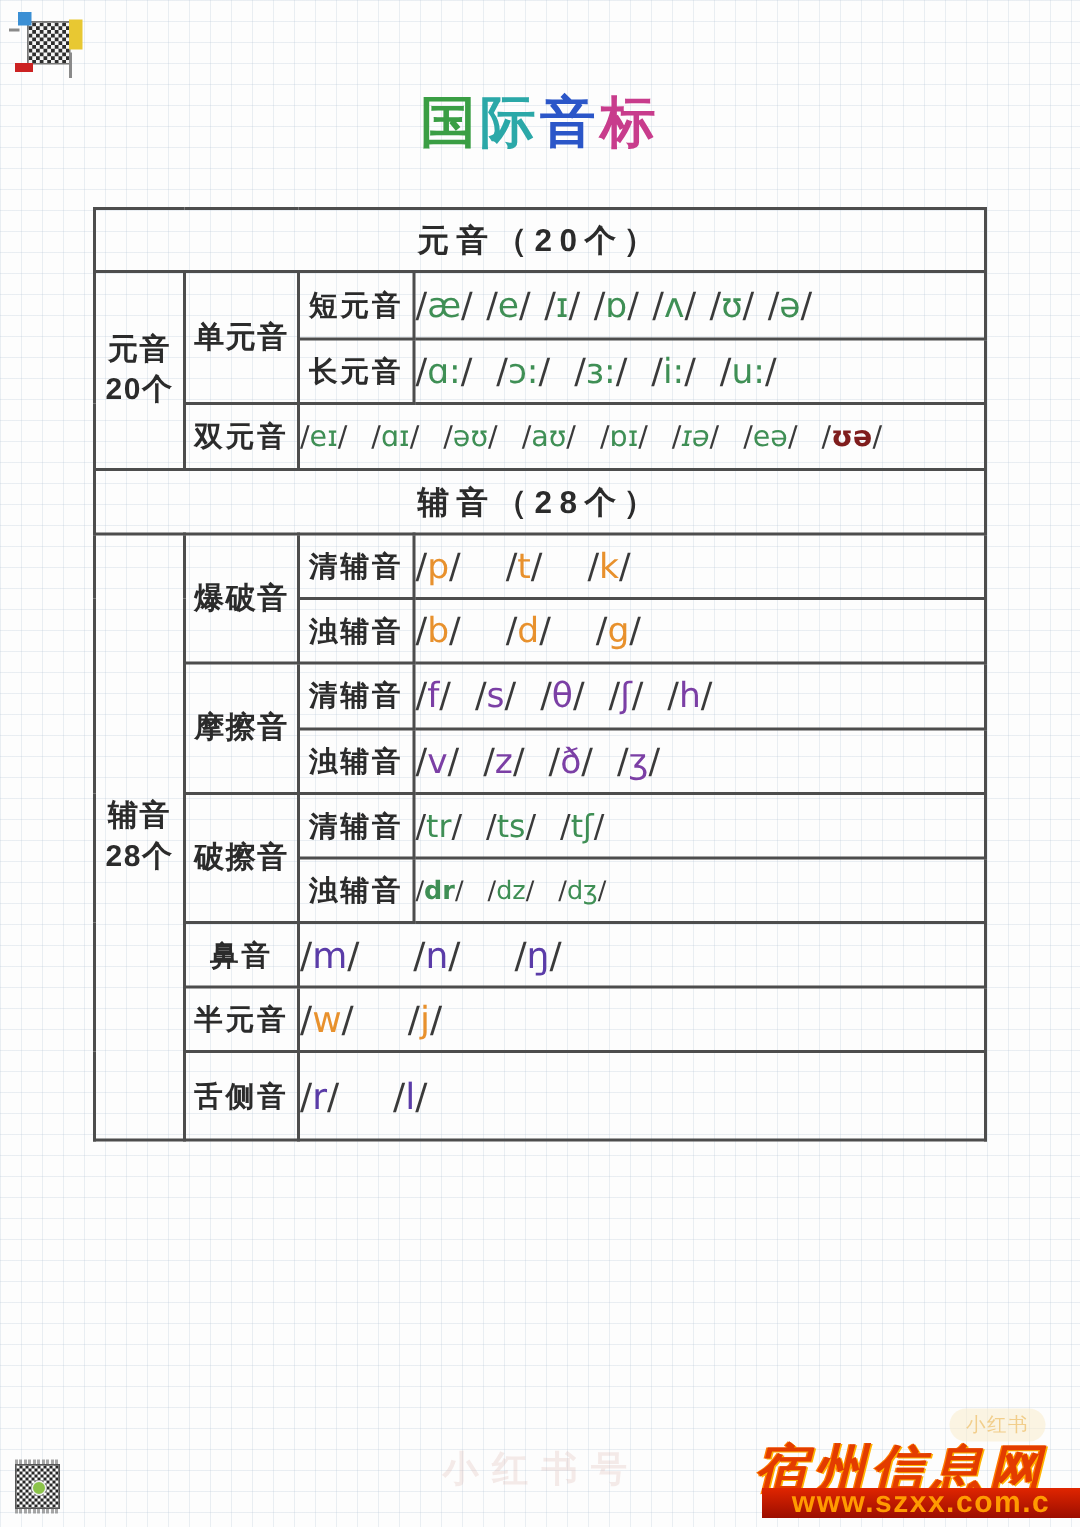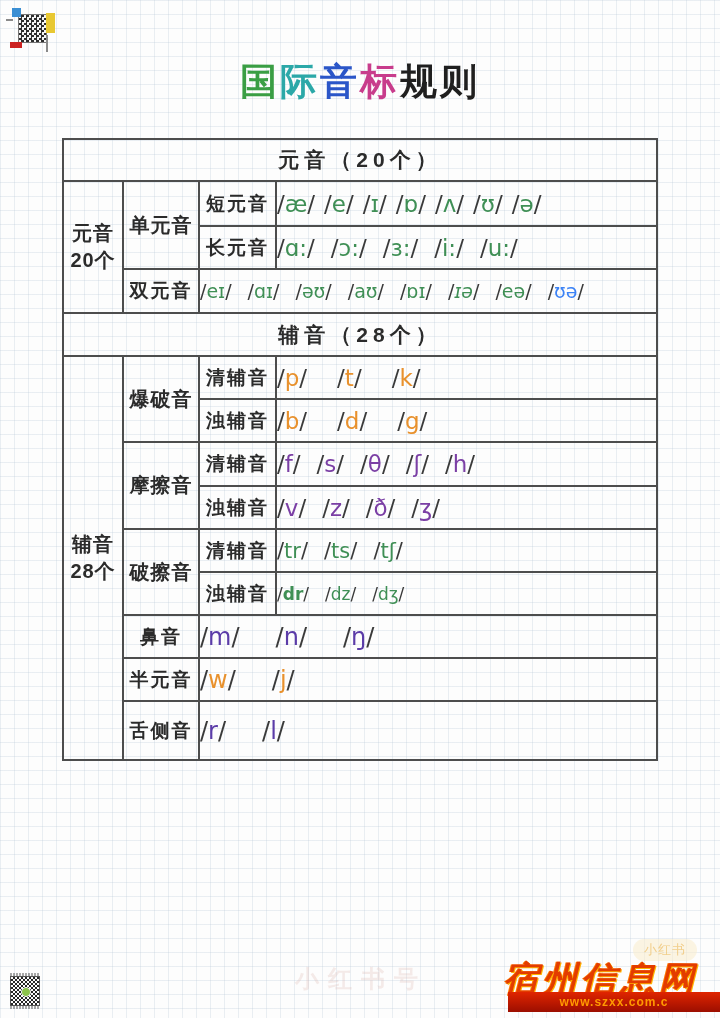--- a/index.html
+++ b/index.html
@@ -79,21 +79,21 @@
     font-size:35px;font-weight:bold;font-style:italic;letter-spacing:4px;
     color:#e33c00;text-shadow:1px 1px 0 #ffb300, -1px 0 0 #ff7a00;
     white-space:nowrap;
   }
   .wm-banner{
     position:absolute;left:508px;top:992px;width:212px;height:20px;
     background:linear-gradient(#e02500,#9c0e00);
     display:flex;align-items:center;justify-content:center;
   }
   .wm-banner span{
-    font-size:12px;font-weight:bold;color:#ff9a00;letter-spacing:1px;
+    font-size:20px;font-weight:bold;color:#ff9a00;letter-spacing:1px;
     font-family:"Liberation Sans",sans-serif;
   }
 
   
   .qr-bottom{position:absolute;left:8px;top:972px;width:34px;height:44px;}
   .qr-bottom .cap{height:3px;margin:1px 2px;background:rgba(120,120,120,0.55);}
   .qr-bottom .cap.dashed{background:repeating-linear-gradient(to right,rgba(110,110,110,0.6) 0 2px,transparent 2px 3px);}
   .qr-bottom .qr2{
     position:relative;width:28px;height:28px;margin:1px auto;
     background:
@@ -116,21 +116,20 @@
   <div class="yellow"></div>
   <div class="red"></div>
   <div class="lineV"></div>
 </div>
 
 <div class="title">
   <span style="color: rgb(58, 158, 68);">国</span>
   <span style="color: rgb(43, 168, 168);">际</span>
   <span style="color: rgb(43, 86, 200);">音</span>
   <span style="color: rgb(200, 60, 140);">标</span>
-  <span style="color: rgb(31, 31, 31);">规则</span>
 </div>
 
 <table class="ipa">
   <colgroup>
       <col style="width:60px">
       <col style="width:76px">
       <col style="width:77px">
       <col>
     </colgroup>
 
@@ -176,21 +175,21 @@
     <td class="lbl">双元音</td>
     <td class="ph ph-di" colspan="2">
       <div class="ph-row s19 g14">
             <span class="phoneme"><span style="color: rgb(58, 58, 58);">/</span><span style="color: rgb(63, 143, 85);">eɪ</span><span style="color: rgb(58, 58, 58);">/</span></span>
             <span class="phoneme"><span style="color: rgb(58, 58, 58);">/</span><span style="color: rgb(63, 143, 85);">ɑɪ</span><span style="color: rgb(58, 58, 58);">/</span></span>
             <span class="phoneme"><span style="color: rgb(58, 58, 58);">/</span><span style="color: rgb(63, 143, 85);">əʊ</span><span style="color: rgb(58, 58, 58);">/</span></span>
             <span class="phoneme"><span style="color: rgb(58, 58, 58);">/</span><span style="color: rgb(63, 143, 85);">aʊ</span><span style="color: rgb(58, 58, 58);">/</span></span>
             <span class="phoneme"><span style="color: rgb(58, 58, 58);">/</span><span style="color: rgb(63, 143, 85);">ɒɪ</span><span style="color: rgb(58, 58, 58);">/</span></span>
             <span class="phoneme"><span style="color: rgb(58, 58, 58);">/</span><span style="color: rgb(63, 143, 85); font-style: italic;">ɪə</span><span style="color: rgb(58, 58, 58);">/</span></span>
             <span class="phoneme"><span style="color: rgb(58, 58, 58);">/</span><span style="color: rgb(63, 143, 85);">eə</span><span style="color: rgb(58, 58, 58);">/</span></span>
-            <span class="phoneme"><span style="color: rgb(58, 58, 58);">/</span><span style="color: #3b82f6;">ʊə</span><span style="color: rgb(58, 58, 58);">/</span></span>
+            <span class="phoneme"><span style="color: rgb(58, 58, 58);">/</span><span style="color: #7f1d1d; font-weight: bold;">ʊə</span><span style="color: rgb(58, 58, 58);">/</span></span>
           </div>
     </td>
   </tr>
 
   <tr style="height:43px">
     <td class="sec-header" colspan="4">辅音（28个）</td>
   </tr>
 
   <tr style="height:43px">
     <td class="grp" rowspan="9">

